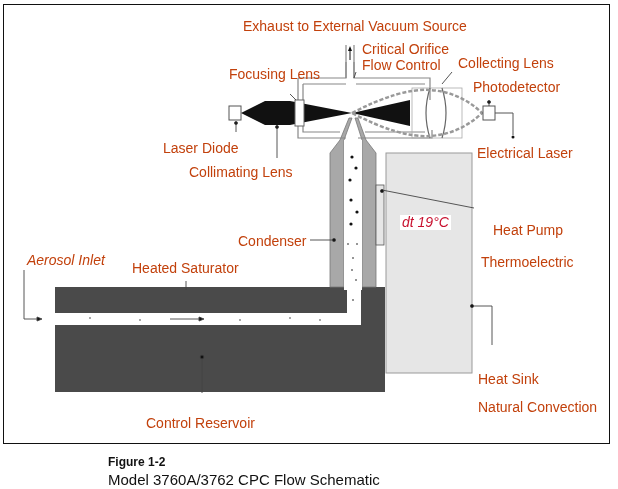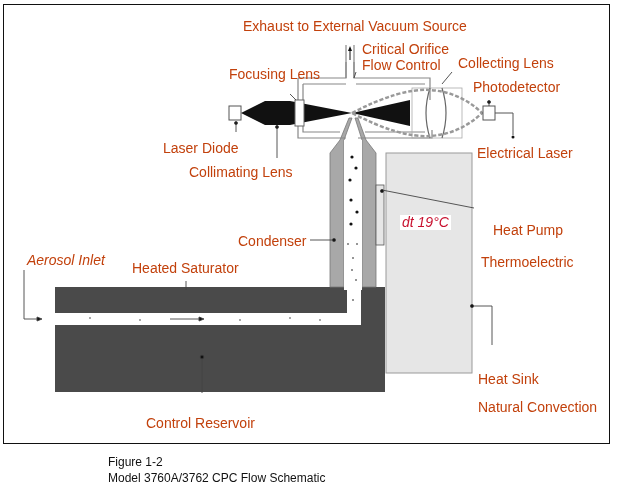--- a/index.html
+++ b/index.html
@@ -3,22 +3,22 @@
   <meta charset="utf-8">
   <style>
     html, body { margin: 0; padding: 0; background: #ffffff; }
     body { width: 618px; height: 489px; position: relative; overflow: hidden;
            font-family: "Liberation Sans", sans-serif; }
     #frame { position: absolute; left: 3px; top: 4px; width: 607px; height: 440px;
              border: 1px solid #111; box-sizing: border-box; background: #fff; }
     svg { position: absolute; left: 0; top: 0; }
     .lbl { position: absolute; font-size: 14px; color: #c2410c; white-space: nowrap; line-height: 15px; }
     .red { color: #c8102e; font-style: italic; font-size: 14px; background: #fff; padding: 0 2px; }
-    #caption-title { position: absolute; left: 108px; top: 455px; font-size: 12px; font-weight: normal; color: #111; text-align: center; }
-    #caption-sub { position: absolute; left: 108px; top: 471px; font-size: 12px; color: #111; }
+    #caption-title { position: absolute; left: 108px; top: 455px; font-size: 12px; font-weight: bold; color: #111; text-align: center; }
+    #caption-sub { position: absolute; left: 108px; top: 471px; font-size: 15px; color: #111; }
   </style>
 </head>
 <body>
 
 <div id="frame"></div>
 
 <svg width="618" height="489" viewBox="0 0 618 489">
 
   <rect x="386" y="153" width="86" height="220" fill="#e6e6e6" stroke="#9a9a9a" stroke-width="1"></rect>
 

